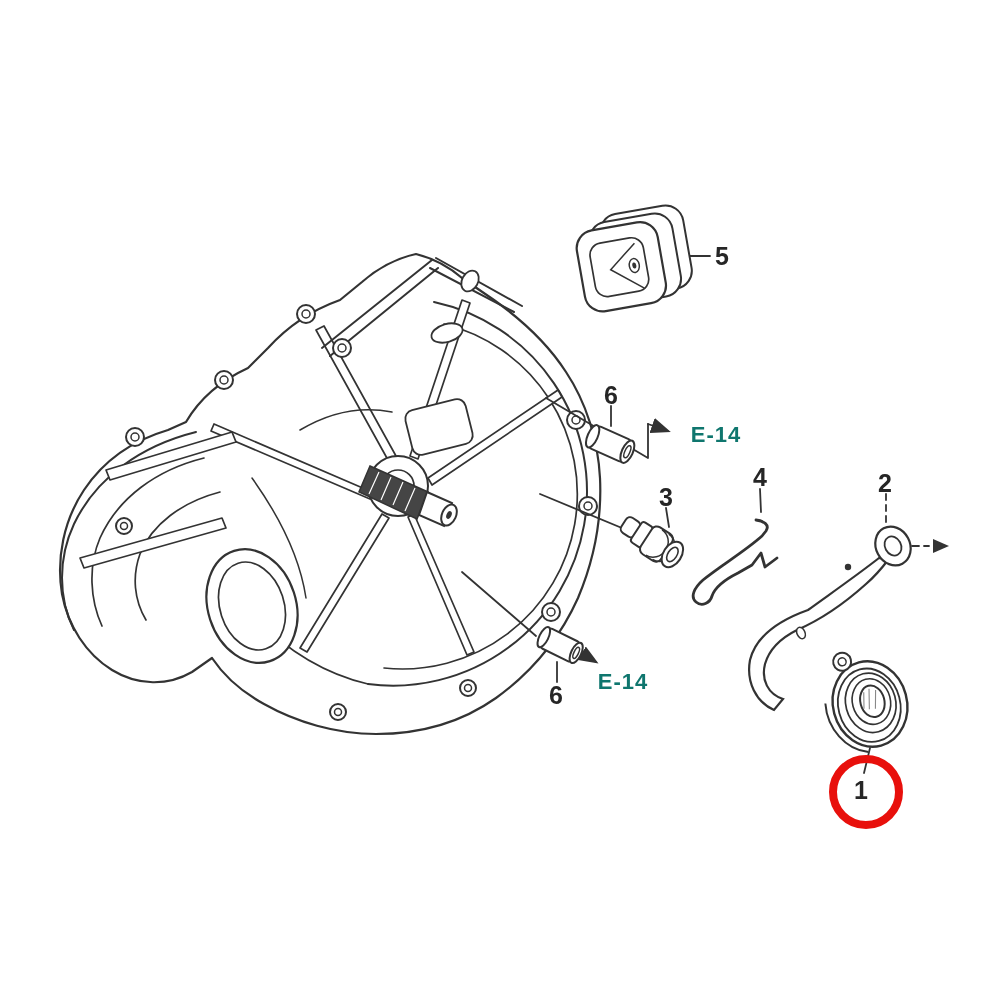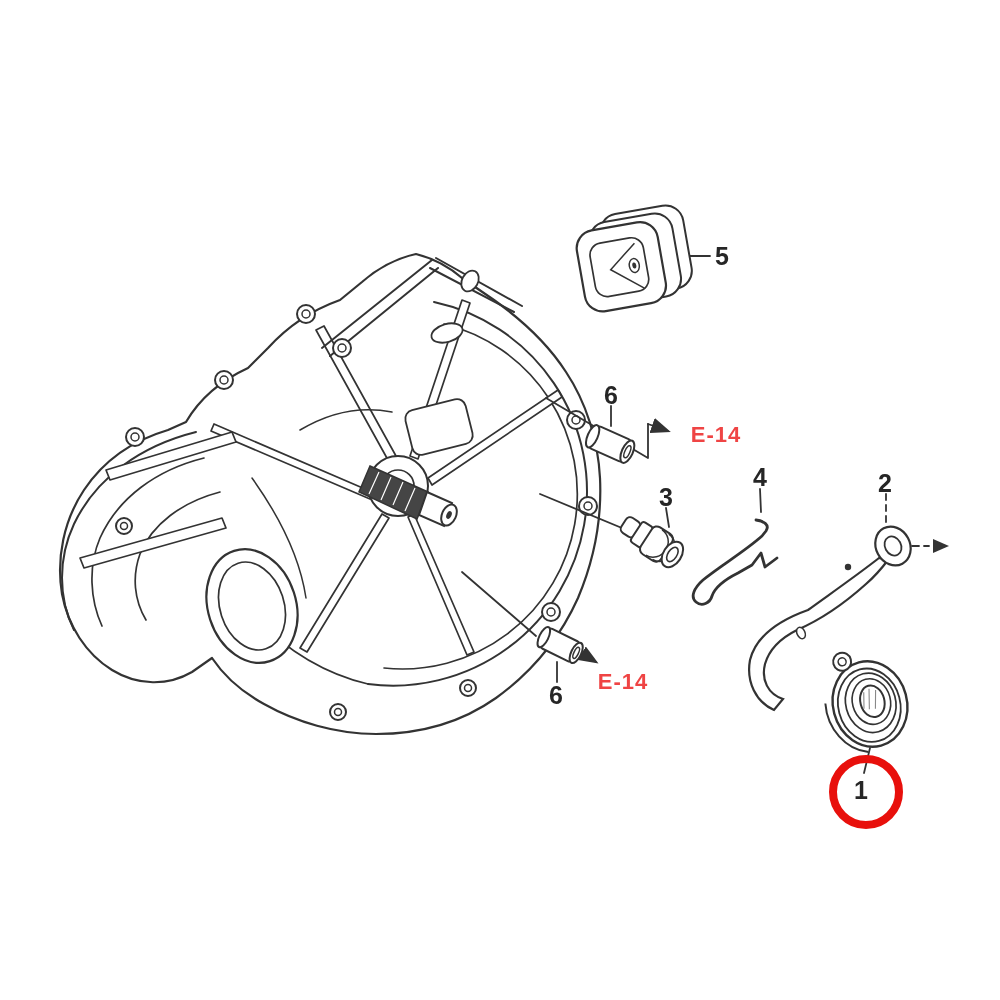--- a/index.html
+++ b/index.html
@@ -8,21 +8,21 @@
     font-family:"Liberation Sans",sans-serif;
   }
   .stage svg{position:absolute;left:0;top:0;}
   .pn{
     position:absolute;transform:translate(-50%,-50%);
     font-weight:700;font-size:25px;color:#262626;line-height:1;
     font-family:"Liberation Sans",sans-serif;
   }
   .ref{
     position:absolute;transform:translate(-50%,-50%);
-    font-weight:800;font-size:22px;letter-spacing:1px;color:#ef4444;line-height:1;
+    font-weight:800;font-size:22px;letter-spacing:1px;color:#0f766e;line-height:1;
     font-family:"Liberation Sans",sans-serif;
   }
   .highlight-circle{
     position:absolute;width:58px;height:58px;border-radius:50%;
     border:8px solid #e8100c;left:829px;top:755px;box-sizing:content-box;
   }
 </style>
 </head>
 <body>
 

